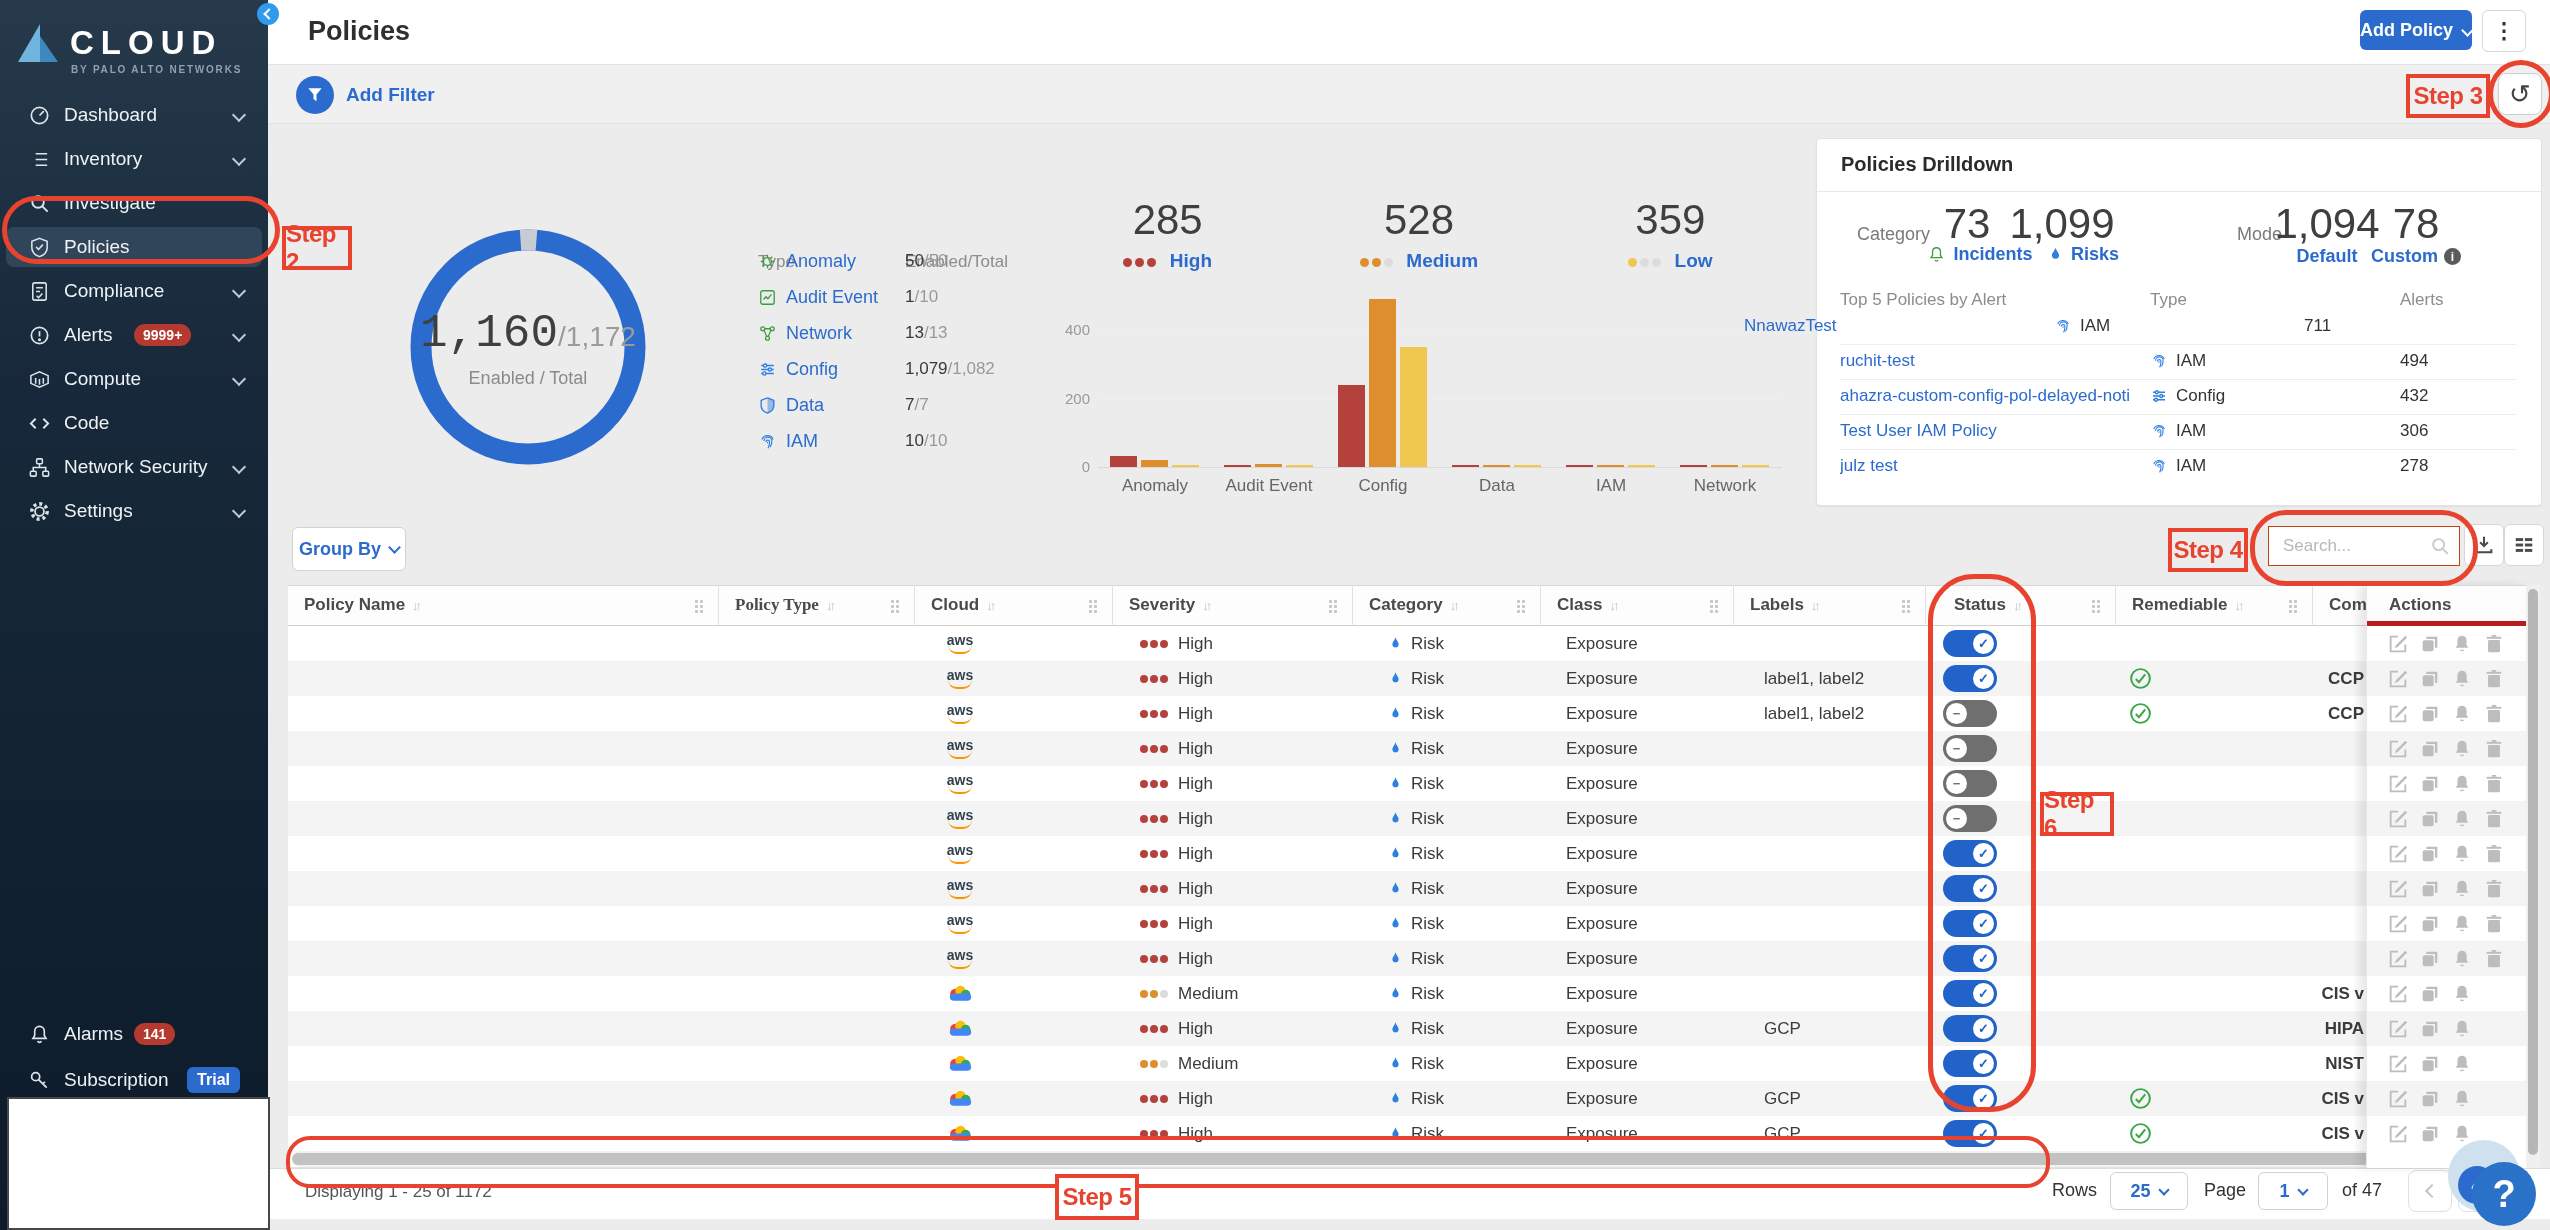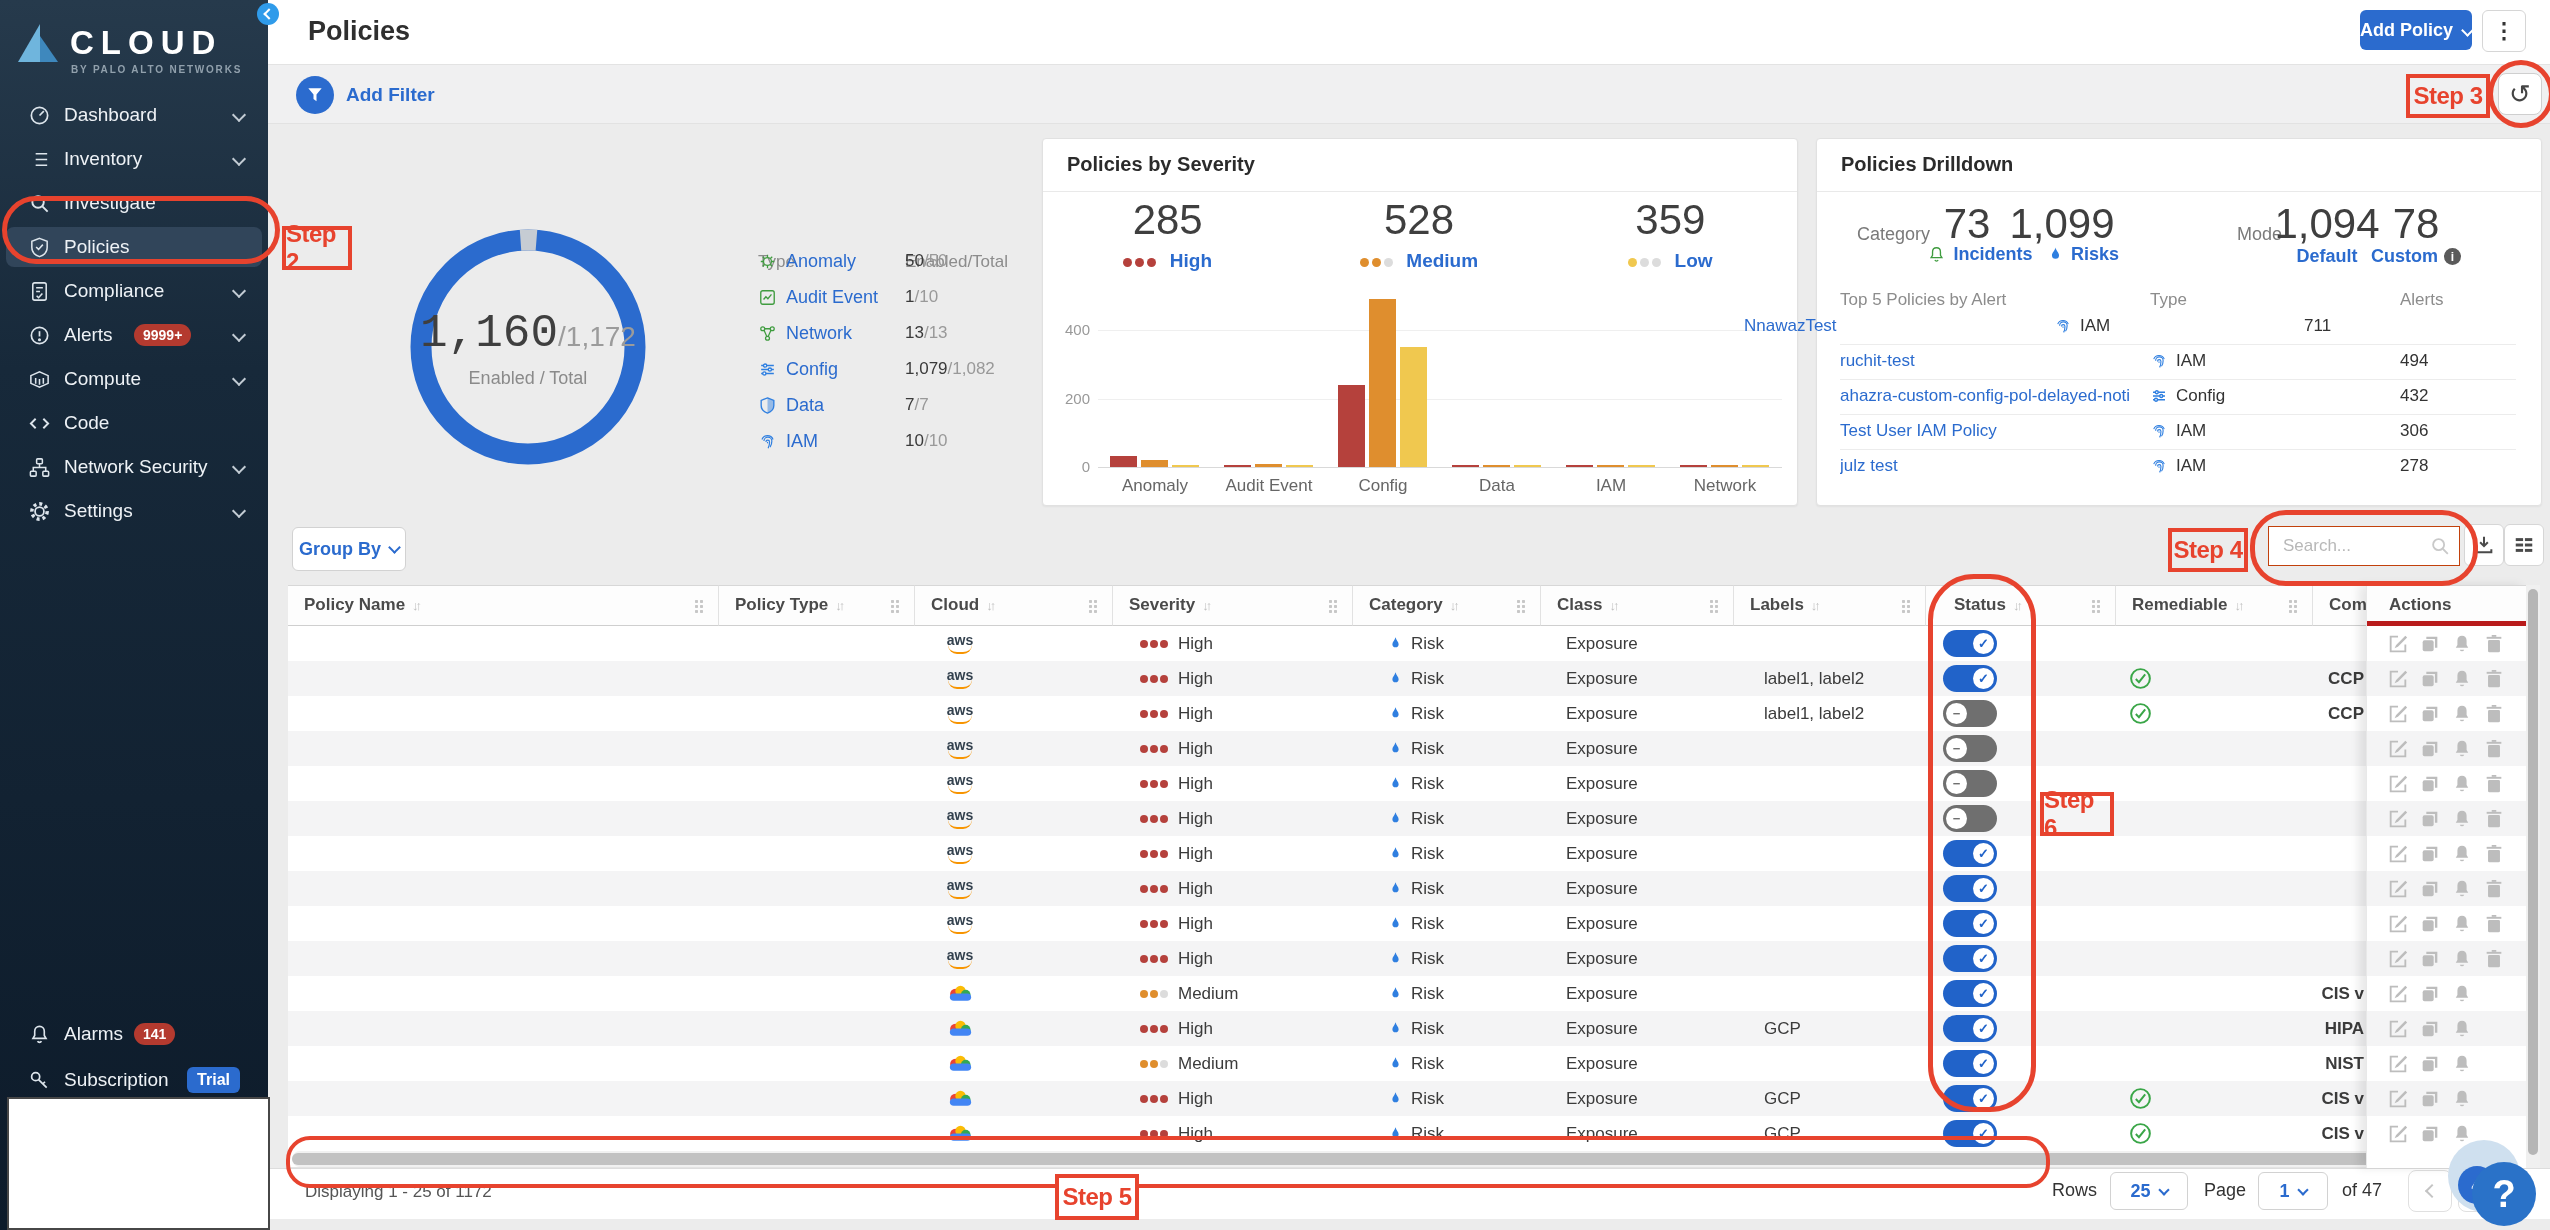--- a/index.html
+++ b/index.html
@@ -354,25 +354,20 @@
             <path d="M7.5 11.5a5 5 0 0110 0c0 3-.8 5.5-2.2 7.5"></path>
             <path d="M10 12.5a2.3 2.3 0 014.6 0c0 3-.7 5.8-1.8 8"></path>
             <path d="M12 12.5v1.8"></path>
           </svg>
         </span>
         <span class="lnk" style="position:absolute;left:28px;top:2px;font-size:18px;">IAM</span>
         <span style="position:absolute;left:147px;top:2px;font-size:17px;color:#3a3a3a;">10<span style="color:#999">/10</span></span>
       </div>
     </div>
 
-  <div class="card" style="left:1042px;width:754px;">
-    <div class="card-h">
-        <div class="card-title">Policies by Severity</div>
-      </div>
-  </div>
   <div class="abs" style="left:1042px;top:196px;width:754px;display:flex;">
     <div style="flex:1;text-align:center;">
       <div class="big-num">285</div>
       <div style="margin-top:6px;"><span class="dot" style="background:#b5413c"></span><span class="dot" style="background:#b5413c"></span><span class="dot" style="background:#b5413c"></span>
         <span class="lnk" style="font-size:19px;font-weight:bold;margin-left:6px;">High</span></div>
     </div>
     <div style="flex:1;text-align:center;">
       <div class="big-num">528</div>
       <div style="margin-top:6px;"><span class="dot" style="background:#df8e2e"></span><span class="dot" style="background:#df8e2e"></span><span class="dot" style="background:#dcdcdc"></span>
         <span class="lnk" style="font-size:19px;font-weight:bold;margin-left:6px;">Medium</span></div>
@@ -558,21 +553,21 @@
       </span>
     </div>
 
   <div class="tbl-wrap"></div>
   <div id="tbl-header">
       <div class="hdr-cell" style="left:288px;width:430px;border-left:none;">
         <span class="hdr-lbl" style="left:16px;">Policy Name<span class="sorticn">↓↑</span></span>
         <span class="handle"></span>
       </div>
       <div class="hdr-cell" style="left:718px;width:196px;">
-        <span class="hdr-lbl" style="left:16px;">Policy Type<span class="sorticn">↓↑</span></span>
+        <span class="hdr-lbl" style="left:16px;font-family:Liberation Serif, serif;">Policy Type<span class="sorticn">↓↑</span></span>
         <span class="handle"></span>
       </div>
       <div class="hdr-cell" style="left:914px;width:198px;">
         <span class="hdr-lbl" style="left:16px;">Cloud<span class="sorticn">↓↑</span></span>
         <span class="handle"></span>
       </div>
       <div class="hdr-cell" style="left:1112px;width:240px;">
         <span class="hdr-lbl" style="left:16px;">Severity<span class="sorticn">↓↑</span></span>
         <span class="handle"></span>
       </div>

